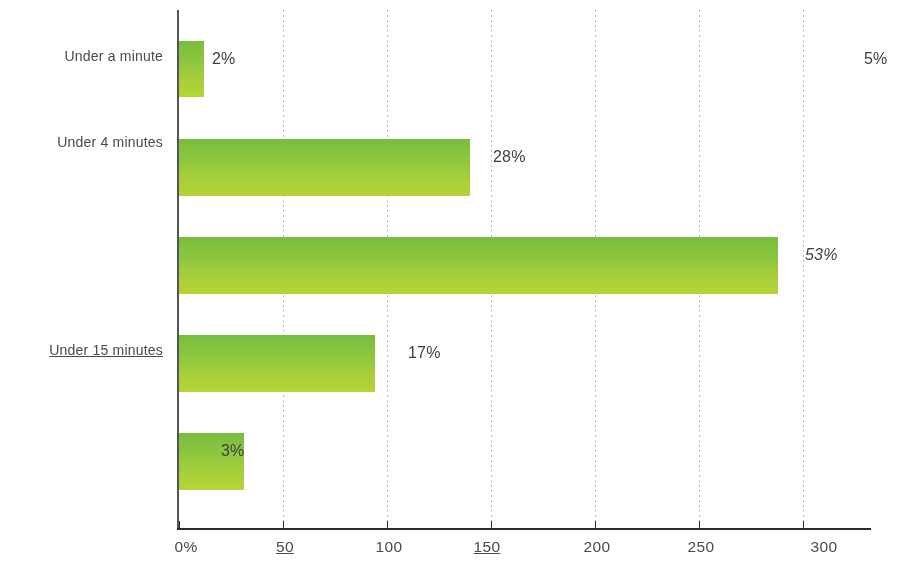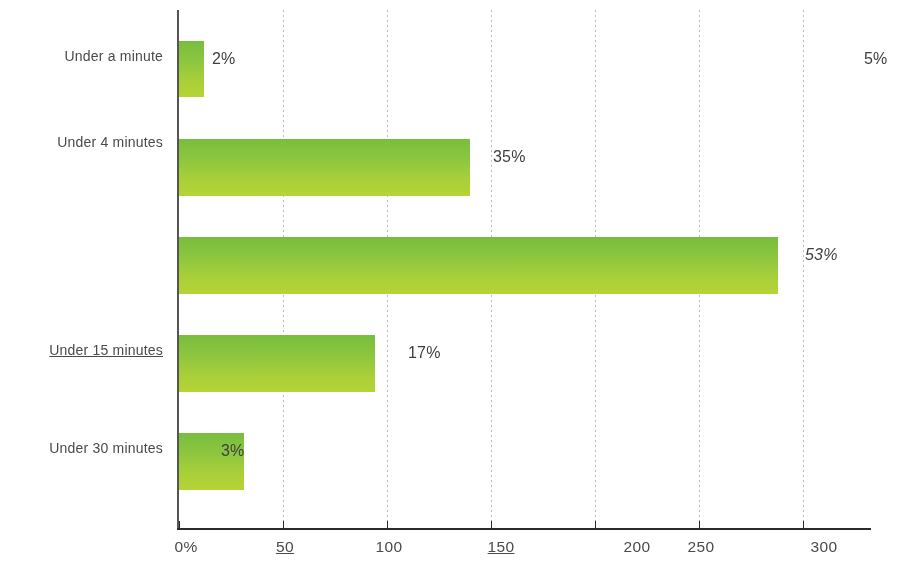--- a/index.html
+++ b/index.html
@@ -125,41 +125,40 @@
 
   <div class="plot-area">
     <div class="bar" style="top:31px;  height:56px;  width:25px;"></div>
     <div class="bar" style="top:129px; height:57px;  width:291px;"></div>
     <div class="bar" style="top:227px; height:57px;  width:599px;"></div>
     <div class="bar" style="top:325px; height:57px;  width:196px;"></div>
     <div class="bar" style="top:423px; height:57px;  width:65px;"></div>
   </div>
 
   <div class="bar-value" style="left:212px; top:50px;">2%</div>
-  <div class="bar-value" style="left:493px; top:148px;">35%</div>
+  <div class="bar-value" style="left:493px; top:148px;">28%</div>
   <div class="bar-value" style="left:805px; top:246px;font-style:italic;">53%</div>
   <div class="bar-value" style="left:408px; top:344px;">17%</div>
   <div class="bar-value" style="left:221px; top:442px;">3%</div>
 
   <div class="edge-label" style="left:864px; top:50px;">5%</div>
 
   <div class="cat-label-wrap" style="top:48px;">Under a minute</div>
   <div class="cat-label-wrap" style="top:134px;">Under 4 minutes</div>
   <div class="cat-label-wrap" style="top:342px;text-decoration:underline;">Under 15 minutes</div>
-  <div class="cat-label-wrap" style="top:440px;">Under 30 minutes</div>
 
   <div class="tickmark" style="left:179px;"></div>
   <div class="tickmark" style="left:283px;"></div>
   <div class="tickmark" style="left:387px;"></div>
   <div class="tickmark" style="left:491px;"></div>
   <div class="tickmark" style="left:595px;"></div>
   <div class="tickmark" style="left:699px;"></div>
   <div class="tickmark" style="left:803px;"></div>
 
   <div class="tick-label" style="left:186px;">0%</div>
   <div class="tick-label" style="left:285px;text-decoration:underline;">50</div>
   <div class="tick-label" style="left:389px;">100</div>
-  <div class="tick-label" style="left:501px;text-decoration:underline;">150</div>
-  <div class="tick-label" style="left:597px;margin-left:40px;">200</div>
+  <div class="tick-label" style="left:487px;text-decoration:underline;">150</div>
+  <div class="tick-label" style="left:597px;">200</div>
   <div class="tick-label" style="left:701px;">250</div>
   <div class="tick-label" style="left:824px;">300</div>
 
 </div>
 
 </body></html>

